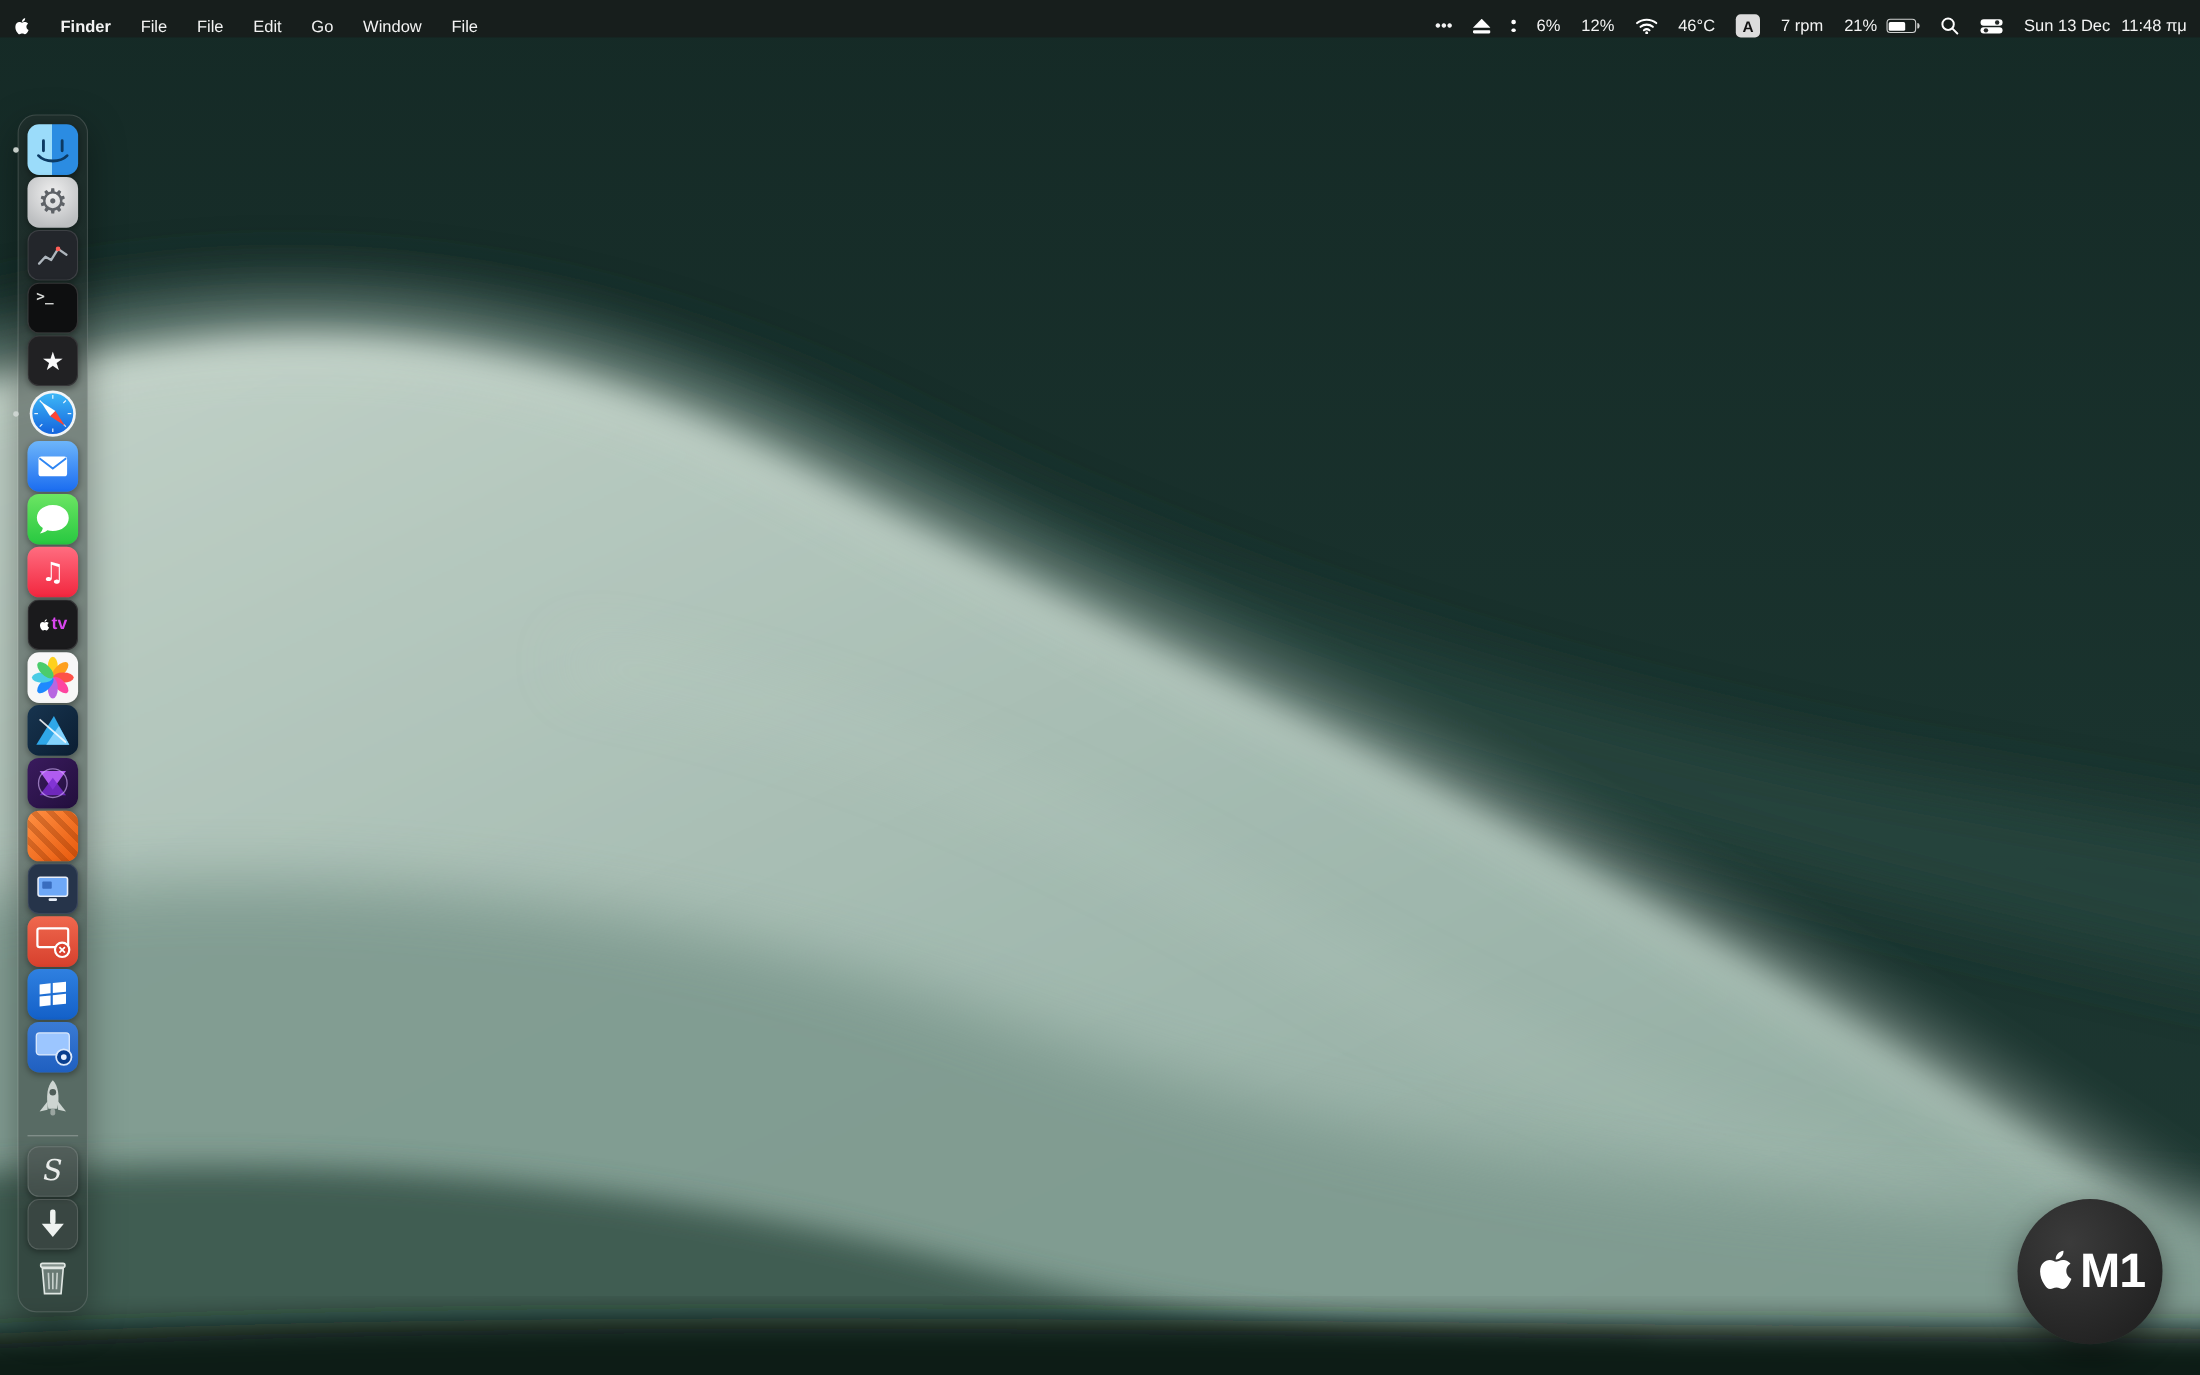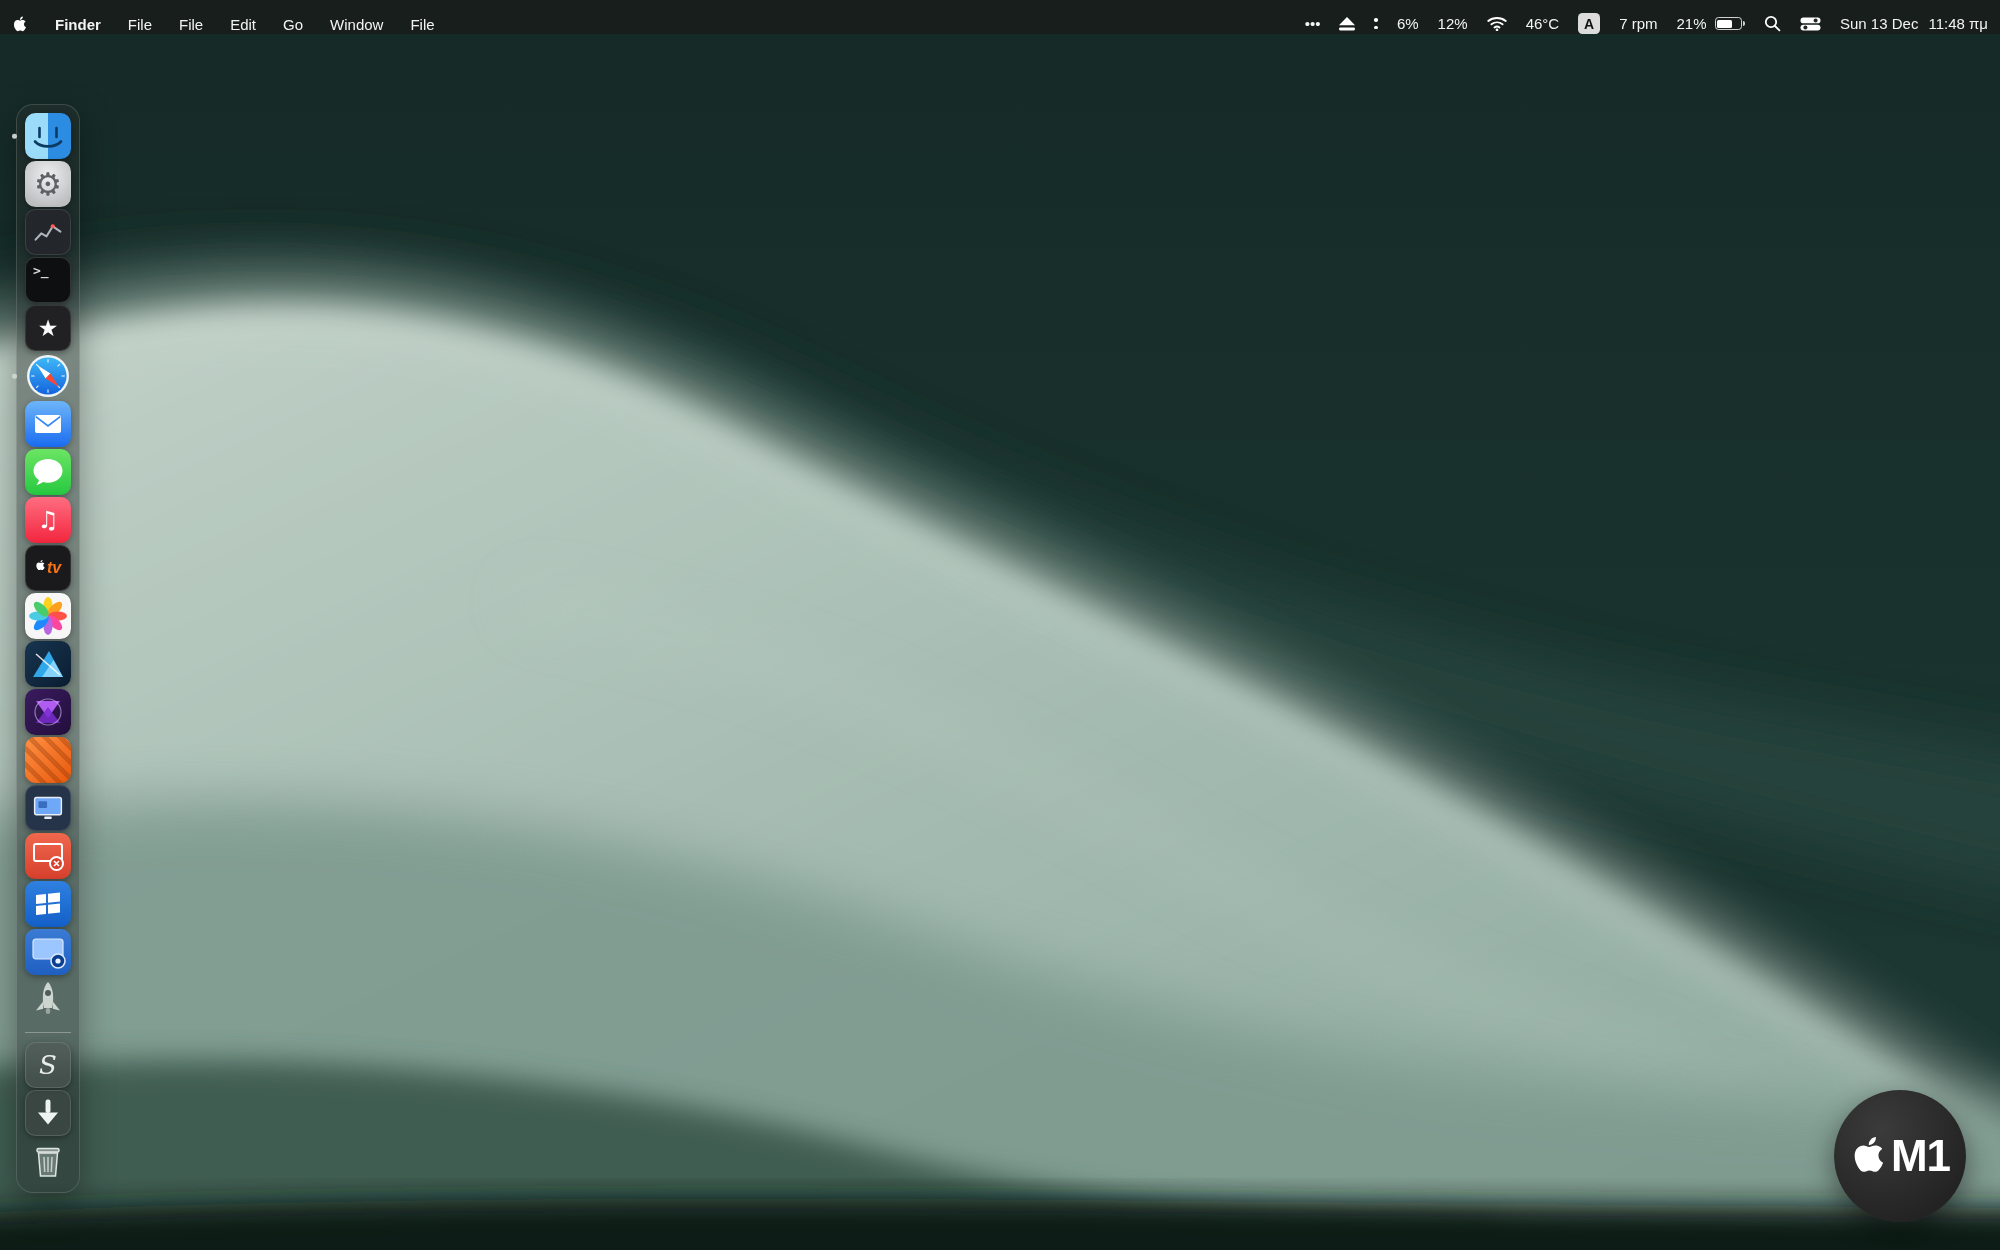--- a/index.html
+++ b/index.html
@@ -63,21 +63,21 @@
   .i-terminal { background:#0e0f10; border:1px solid rgba(255,255,255,0.16); }
   .term-prompt{ position:absolute; top:5px; left:7px; color:#d8dad8; font-family:"DejaVu Sans Mono",monospace; font-size:13px; font-weight:bold; }
   .i-star     { background:#212123; border:1px solid rgba(255,255,255,0.1); }
   .star-glyph { color:#fafafa; font-size:23px; line-height:1; }
   .i-safari   { background:transparent; box-shadow:none; }
   .i-mail     { background:linear-gradient(180deg,#6db5fa,#1a6cf0); }
   .i-messages { background:linear-gradient(180deg,#6ce563,#27c840); }
   .i-music    { background:linear-gradient(180deg,#ff6d80,#f2263e); }
   .note-glyph { color:#fff; font-size:24px; line-height:1; font-family:"DejaVu Sans",sans-serif; }
   .i-tv       { background:#1a1a1c; border:1px solid rgba(255,255,255,0.12); }
-  .tv-wrap    { display:flex; gap:1px; color:#f97316; font-weight:bold; font-size:16px;font-style:italic; }
+  .tv-wrap    { display:flex; align-items:center; gap:1px; color:#d946ef; font-weight:bold; font-size:16px; }
   .i-photos   { background:#f7f7f7; }
   .i-adesigner{ background:linear-gradient(135deg,#17344f,#0b1e32); }
   .i-aphoto   { background:linear-gradient(135deg,#3a1b5e,#220f3c); }
   .i-apublish { background:linear-gradient(135deg,#ff9043,#e8590c); }
   .i-apublish::after { content:""; position:absolute; inset:0;
     background:repeating-linear-gradient(45deg, rgba(120,40,0,0.28) 0 5px, transparent 5px 11px); }
   .i-vm       { background:#26344a; border:1px solid rgba(255,255,255,0.1); }
   .i-remote   { background:linear-gradient(180deg,#f0684e,#d6402d); }
   .i-windows  { background:linear-gradient(180deg,#2f80e0,#1360c8); }
   .i-share    { background:linear-gradient(180deg,#3a7bd5,#1f5fc0); }

